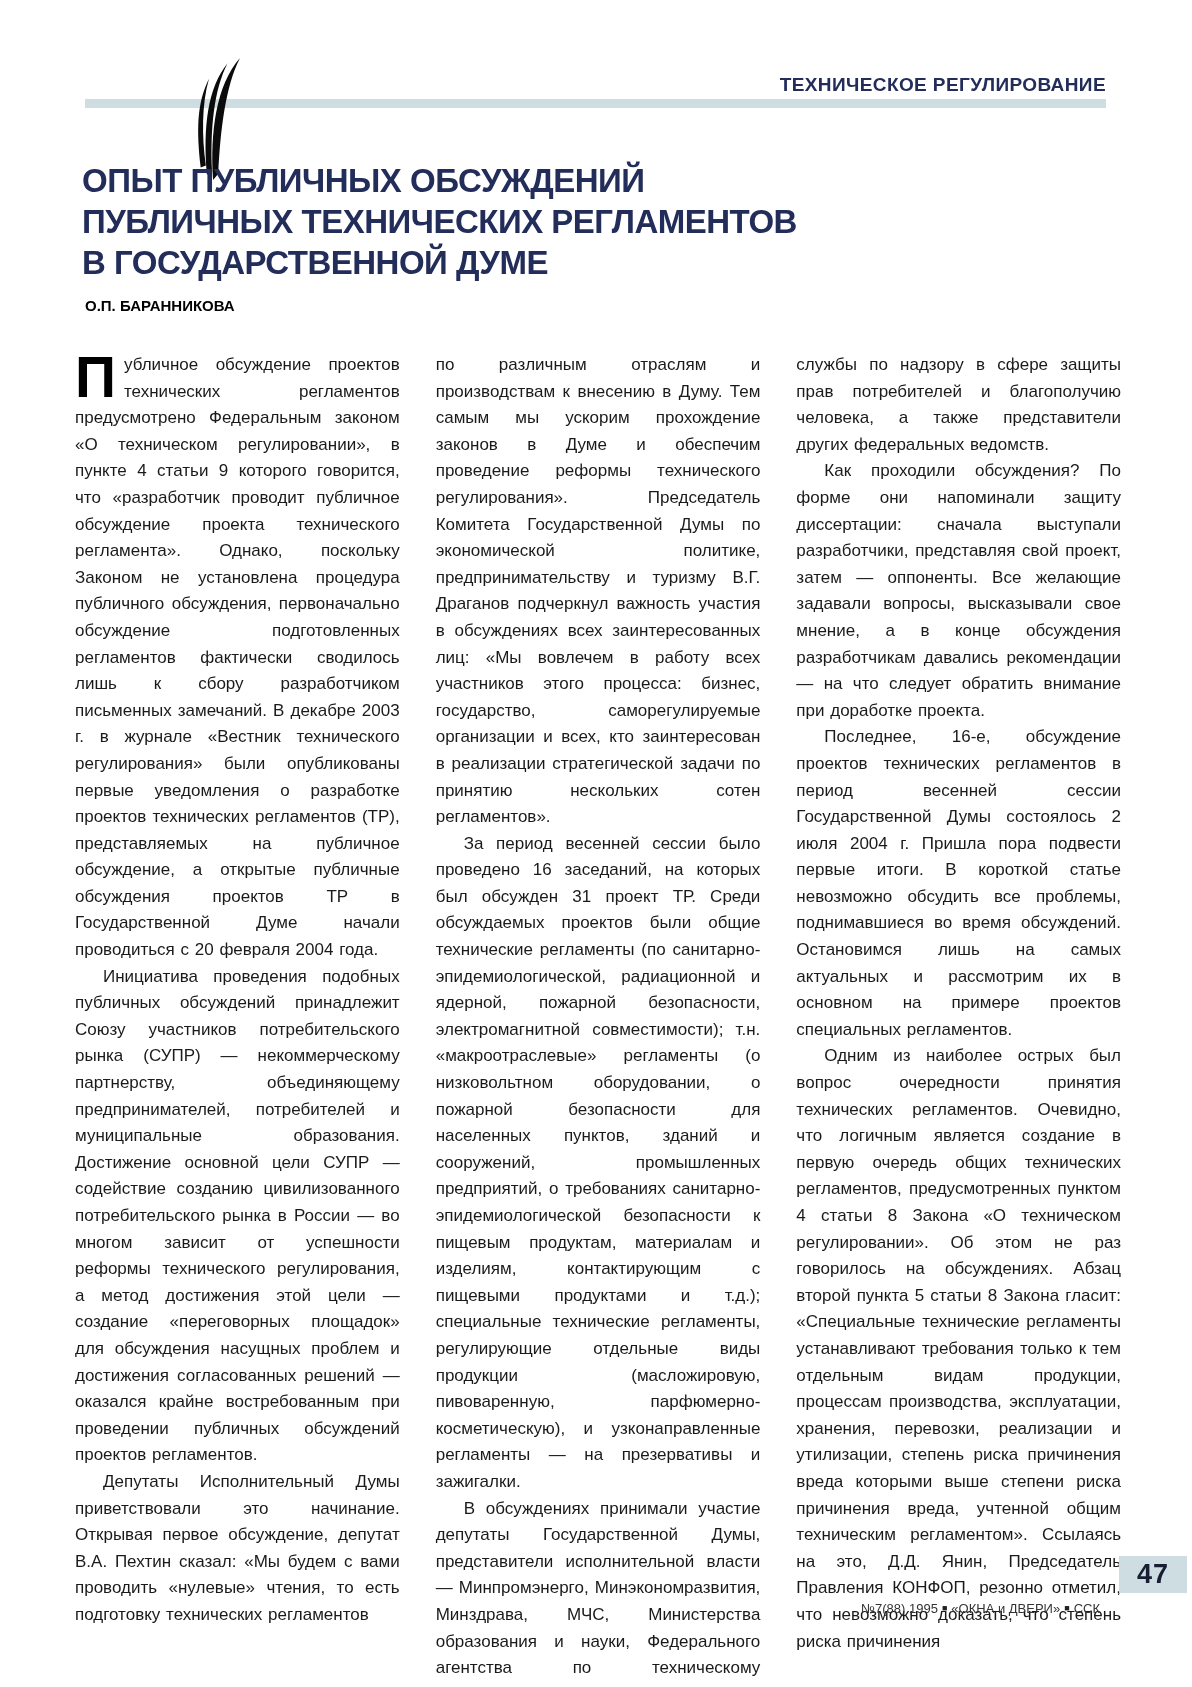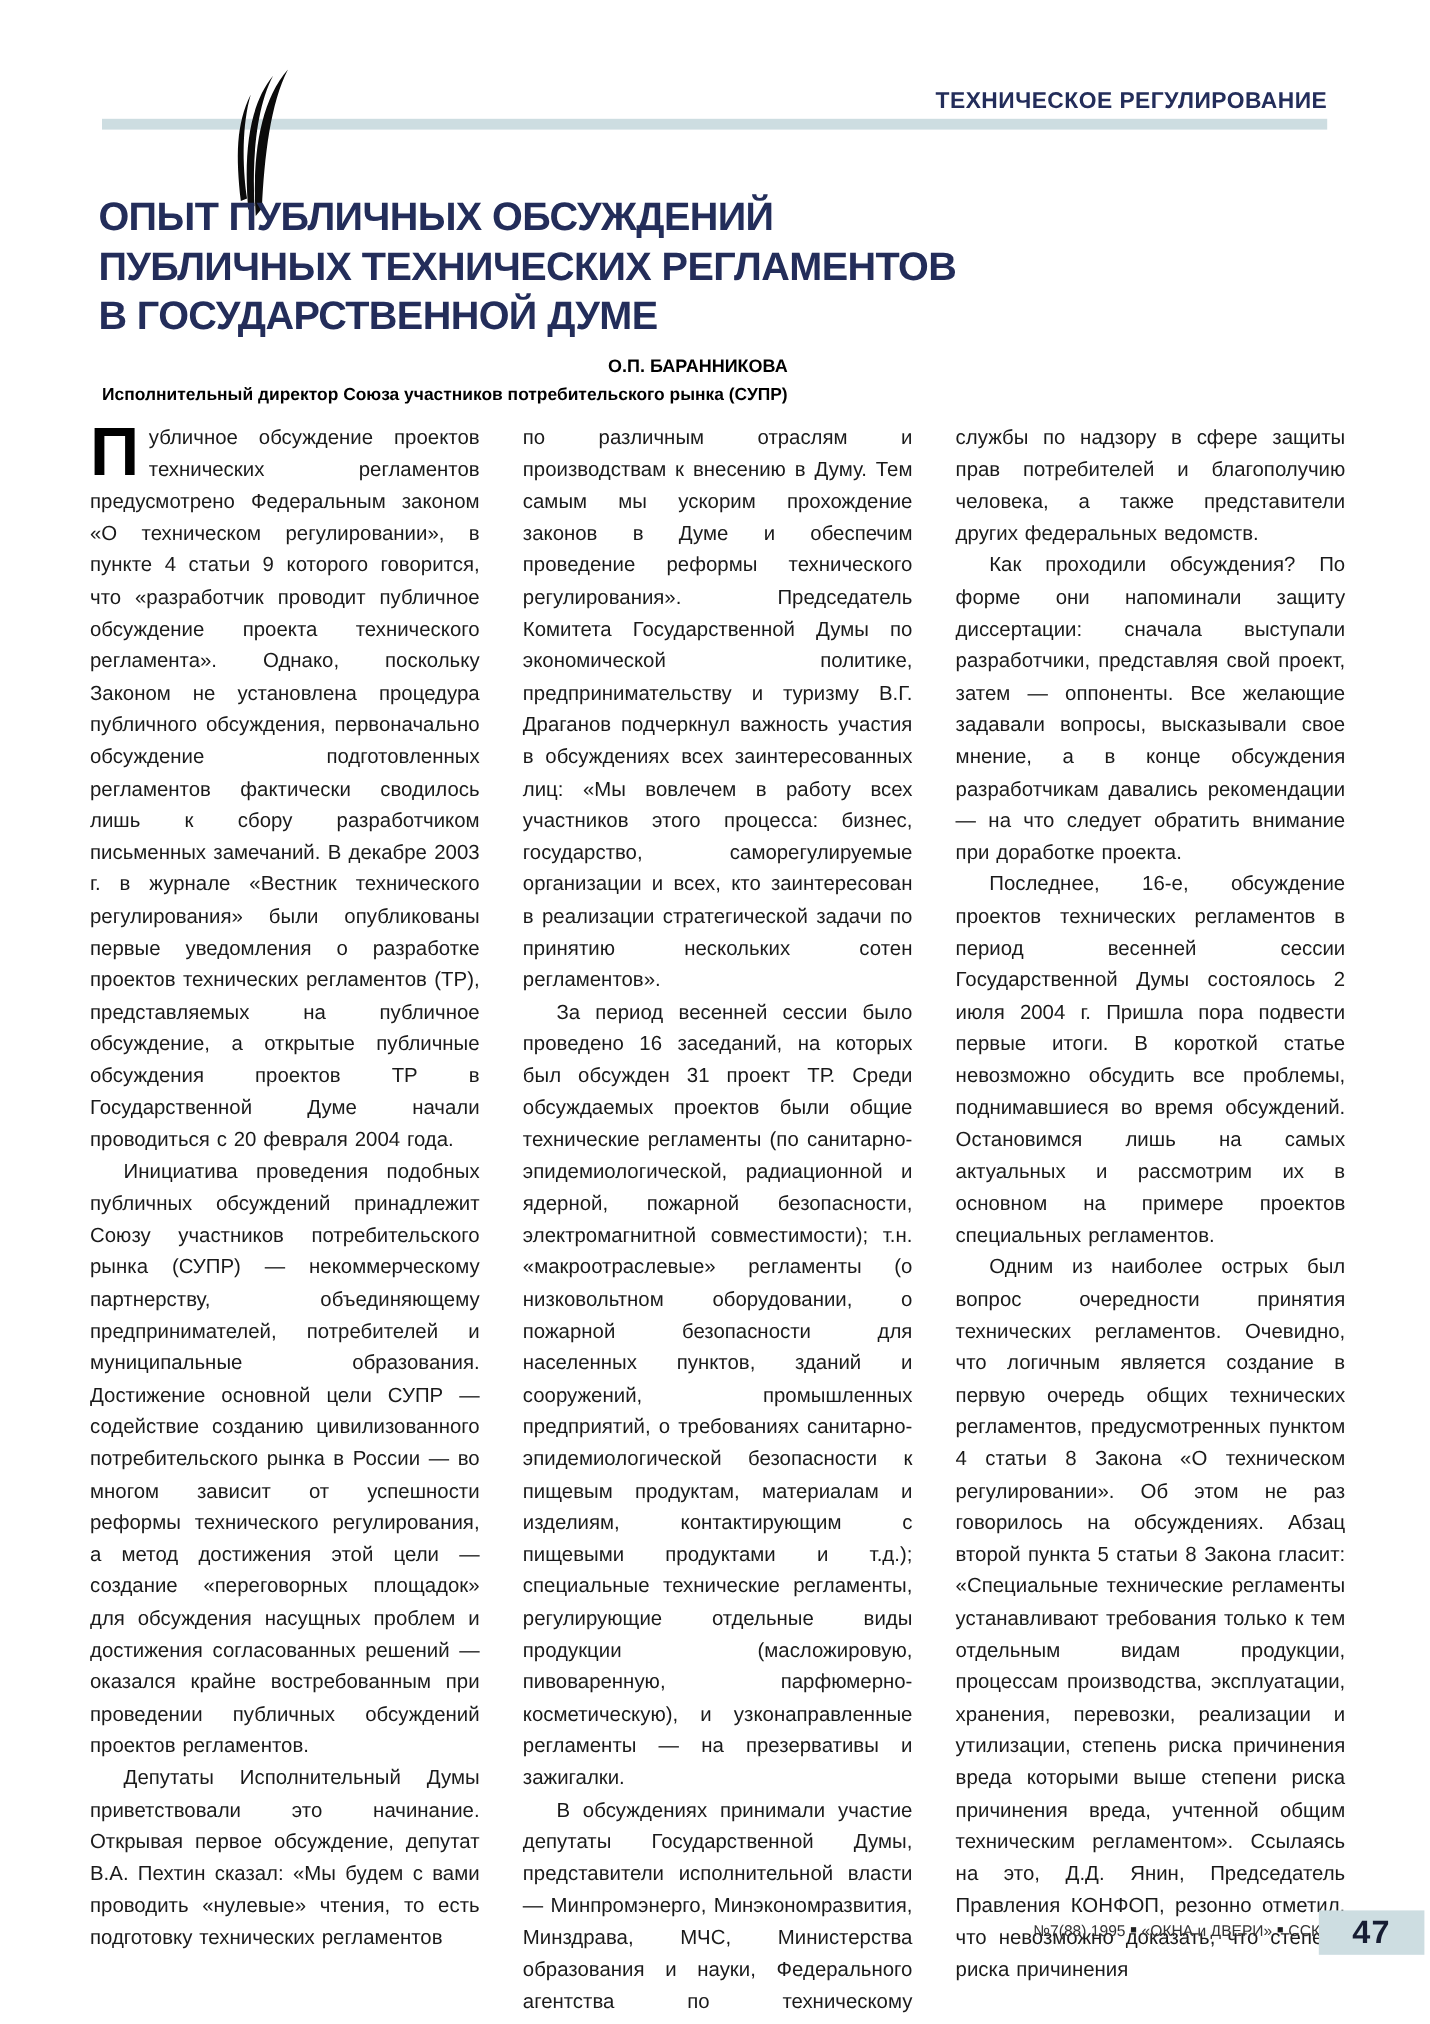--- a/index.html
+++ b/index.html
@@ -33,21 +33,21 @@
   
   .title{
     position:absolute;left:82px;top:160px;
     color:var(--navy);font-weight:bold;
     font-size:33px;line-height:41px;letter-spacing:-.5px;
     transform:scaleX(1.0);
   }
   .title div{white-space:nowrap;}
   
   .author{position:absolute;left:85px;top:297px;}
-  .author-name{font-size:15px;font-weight:bold;color:#000;margin-bottom:7px;text-align:right;}
+  .author-name{font-size:15px;font-weight:bold;color:#000;margin-bottom:20px;}
   .author-role{font-size:14.5px;font-weight:bold;color:#000;}
   
   .columns{
     position:absolute;left:75px;top:352px;width:1046px;
     display:flex;gap:36px;
   }
   .col{width:325px;}
   .col p{
     margin:0;
     font-size:17px;line-height:26.6px;
@@ -62,21 +62,21 @@
     font-weight:bold;color:#000;
     padding:2px 8px 0 0;
   }
   
   .footer-line{
     position:absolute;top:1601px;right:92px;
     font-size:13px;color:#333;white-space:nowrap;
   }
   .footer-line .bullet{font-size:9px;vertical-align:2px;padding:0 4px;color:#222;}
   .page-number-box{
-    position:absolute;top:1592px;right:5px;width:88px;height:37px;
+    position:absolute;top:1556px;right:5px;width:68px;height:37px;
     background:var(--band);
     display:flex;align-items:center;justify-content:center;
   }
   .page-number-box span{
     font-size:27px;font-weight:bold;color:#171d33;letter-spacing:1px;
   }
 </style>
 </head>
 <body>
 
@@ -93,21 +93,20 @@
 <div class="section-label">ТЕХНИЧЕСКОЕ РЕГУЛИРОВАНИЕ</div>
 
 <div class="title">
   <div>ОПЫТ ПУБЛИЧНЫХ ОБСУЖДЕНИЙ</div>
   <div>ПУБЛИЧНЫХ ТЕХНИЧЕСКИХ РЕГЛАМЕНТОВ</div>
   <div>В ГОСУДАРСТВЕННОЙ ДУМЕ</div>
 </div>
 
 <div class="author">
   <div class="author-name">О.П. БАРАННИКОВА</div>
-  <div class="author-role">Исполнительный директор Союза участников потребительского рынка (СУПР)</div>
 </div>
 
 <div class="columns">
     <div class="col">
       <p class="noindent"><span class="dropcap">П</span>убличное обсуждение проектов технических регламентов предусмотрено Федеральным законом «О техническом регулировании», в пункте 4 статьи 9 которого говорится, что «разработчик проводит публичное обсуждение проекта технического регламента». Однако, поскольку Законом не установлена процедура публичного обсуждения, первоначально обсуждение подготовленных регламентов фактически сводилось лишь к сбору разработчиком письменных замечаний. В декабре 2003 г. в журнале «Вестник технического регулирования» были опубликованы первые уведомления о разработке проектов технических регламентов (ТР), представляемых на публичное обсуждение, а открытые публичные обсуждения проектов ТР в Государственной Думе начали проводиться с 20 февраля 2004 года.</p>
       <p>Инициатива проведения подобных публичных обсуждений принадлежит Союзу участников потребительского рынка (СУПР) — некоммерческому партнерству, объединяющему предпринимателей, потребителей и муниципальные образования. Достижение основной цели СУПР — содействие созданию цивилизованного потребительского рынка в России — во многом зависит от успешности реформы технического регулирования, а метод достижения этой цели — создание «переговорных площадок» для обсуждения насущных проблем и достижения согласованных решений — оказался крайне востребованным при проведении публичных обсуждений проектов регламентов.</p>
       <p>Депутаты Исполнительный Думы приветствовали это начинание. Открывая первое обсуждение, депутат В.А. Пехтин сказал: «Мы будем с вами проводить «нулевые» чтения, то есть подготовку технических регламентов</p>
     </div>
     <div class="col">
       <p class="noindent">по различным отраслям и производствам к внесению в Думу. Тем самым мы ускорим прохождение законов в Думе и обеспечим проведение реформы технического регулирования». Председатель Комитета Государственной Думы по экономической политике, предпринимательству и туризму В.Г. Драганов подчеркнул важность участия в обсуждениях всех заинтересованных лиц: «Мы вовлечем в работу всех участников этого процесса: бизнес, государство, саморегулируемые организации и всех, кто заинтересован в реализации стратегической задачи по принятию нескольких сотен регламентов».</p>

